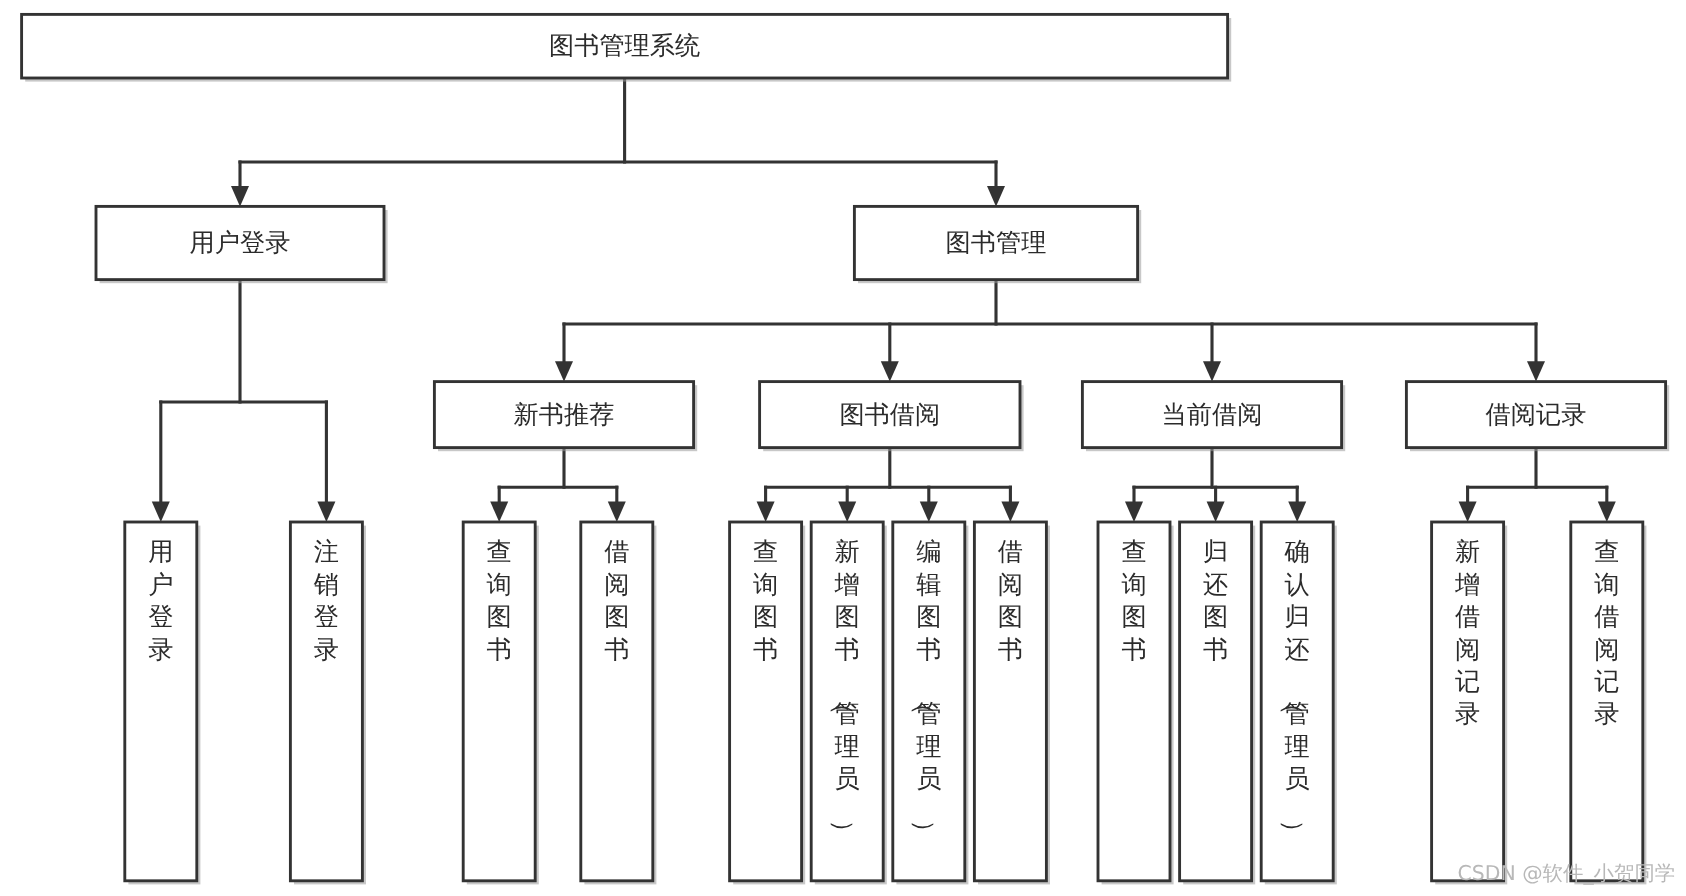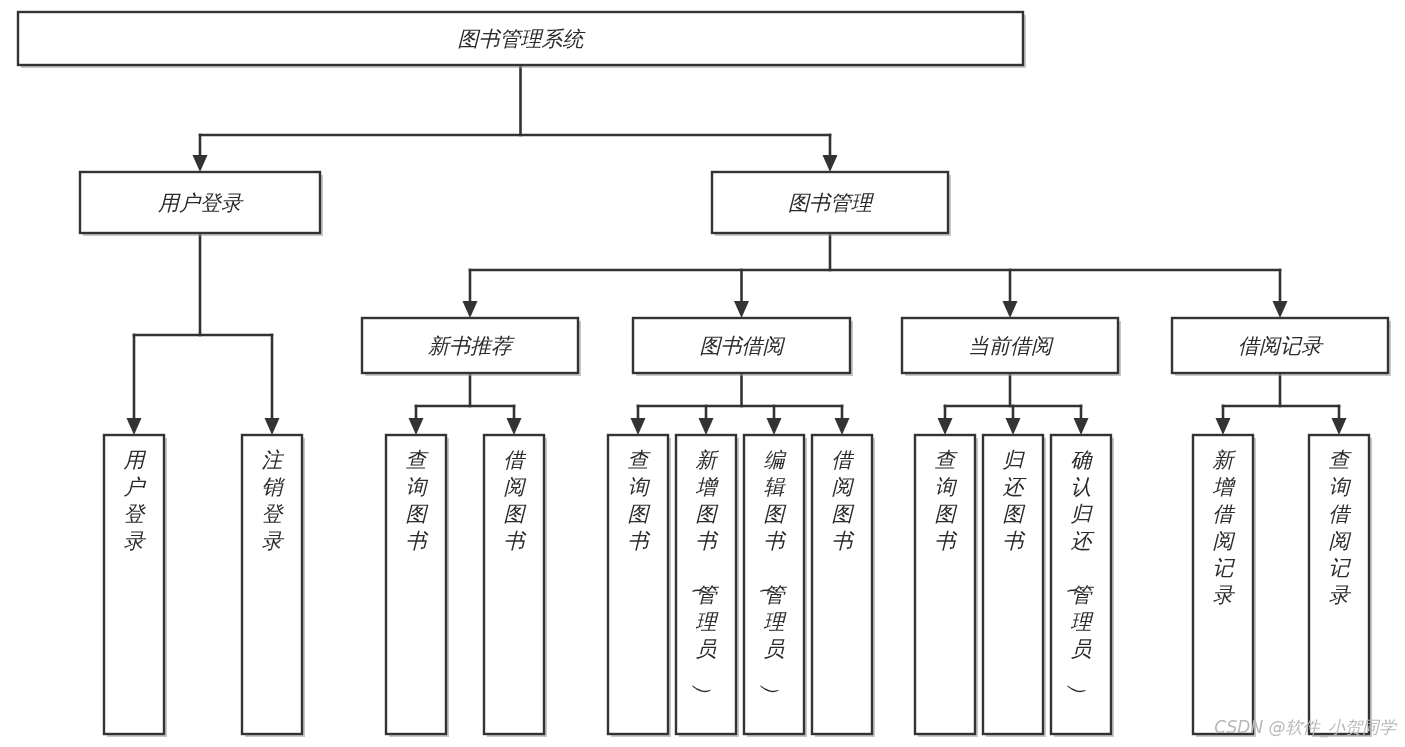--- a/index.html
+++ b/index.html
@@ -12,21 +12,20 @@
     width: 1405px;
     height: 747px;
     font-family: "DejaVu Sans", "Liberation Sans", sans-serif;
     overflow: hidden;
   }
   #diagram-root {
     position: relative;
     width: 1405px;
     height: 747px;
     background: #ffffff;
-    font-style: italic;
   }
   .diagram-svg {
     position: absolute;
     left: 0;
     top: 0;
     width: 1405px;
     height: 747px;
   }
   .node-box {
     fill: #ffffff;

